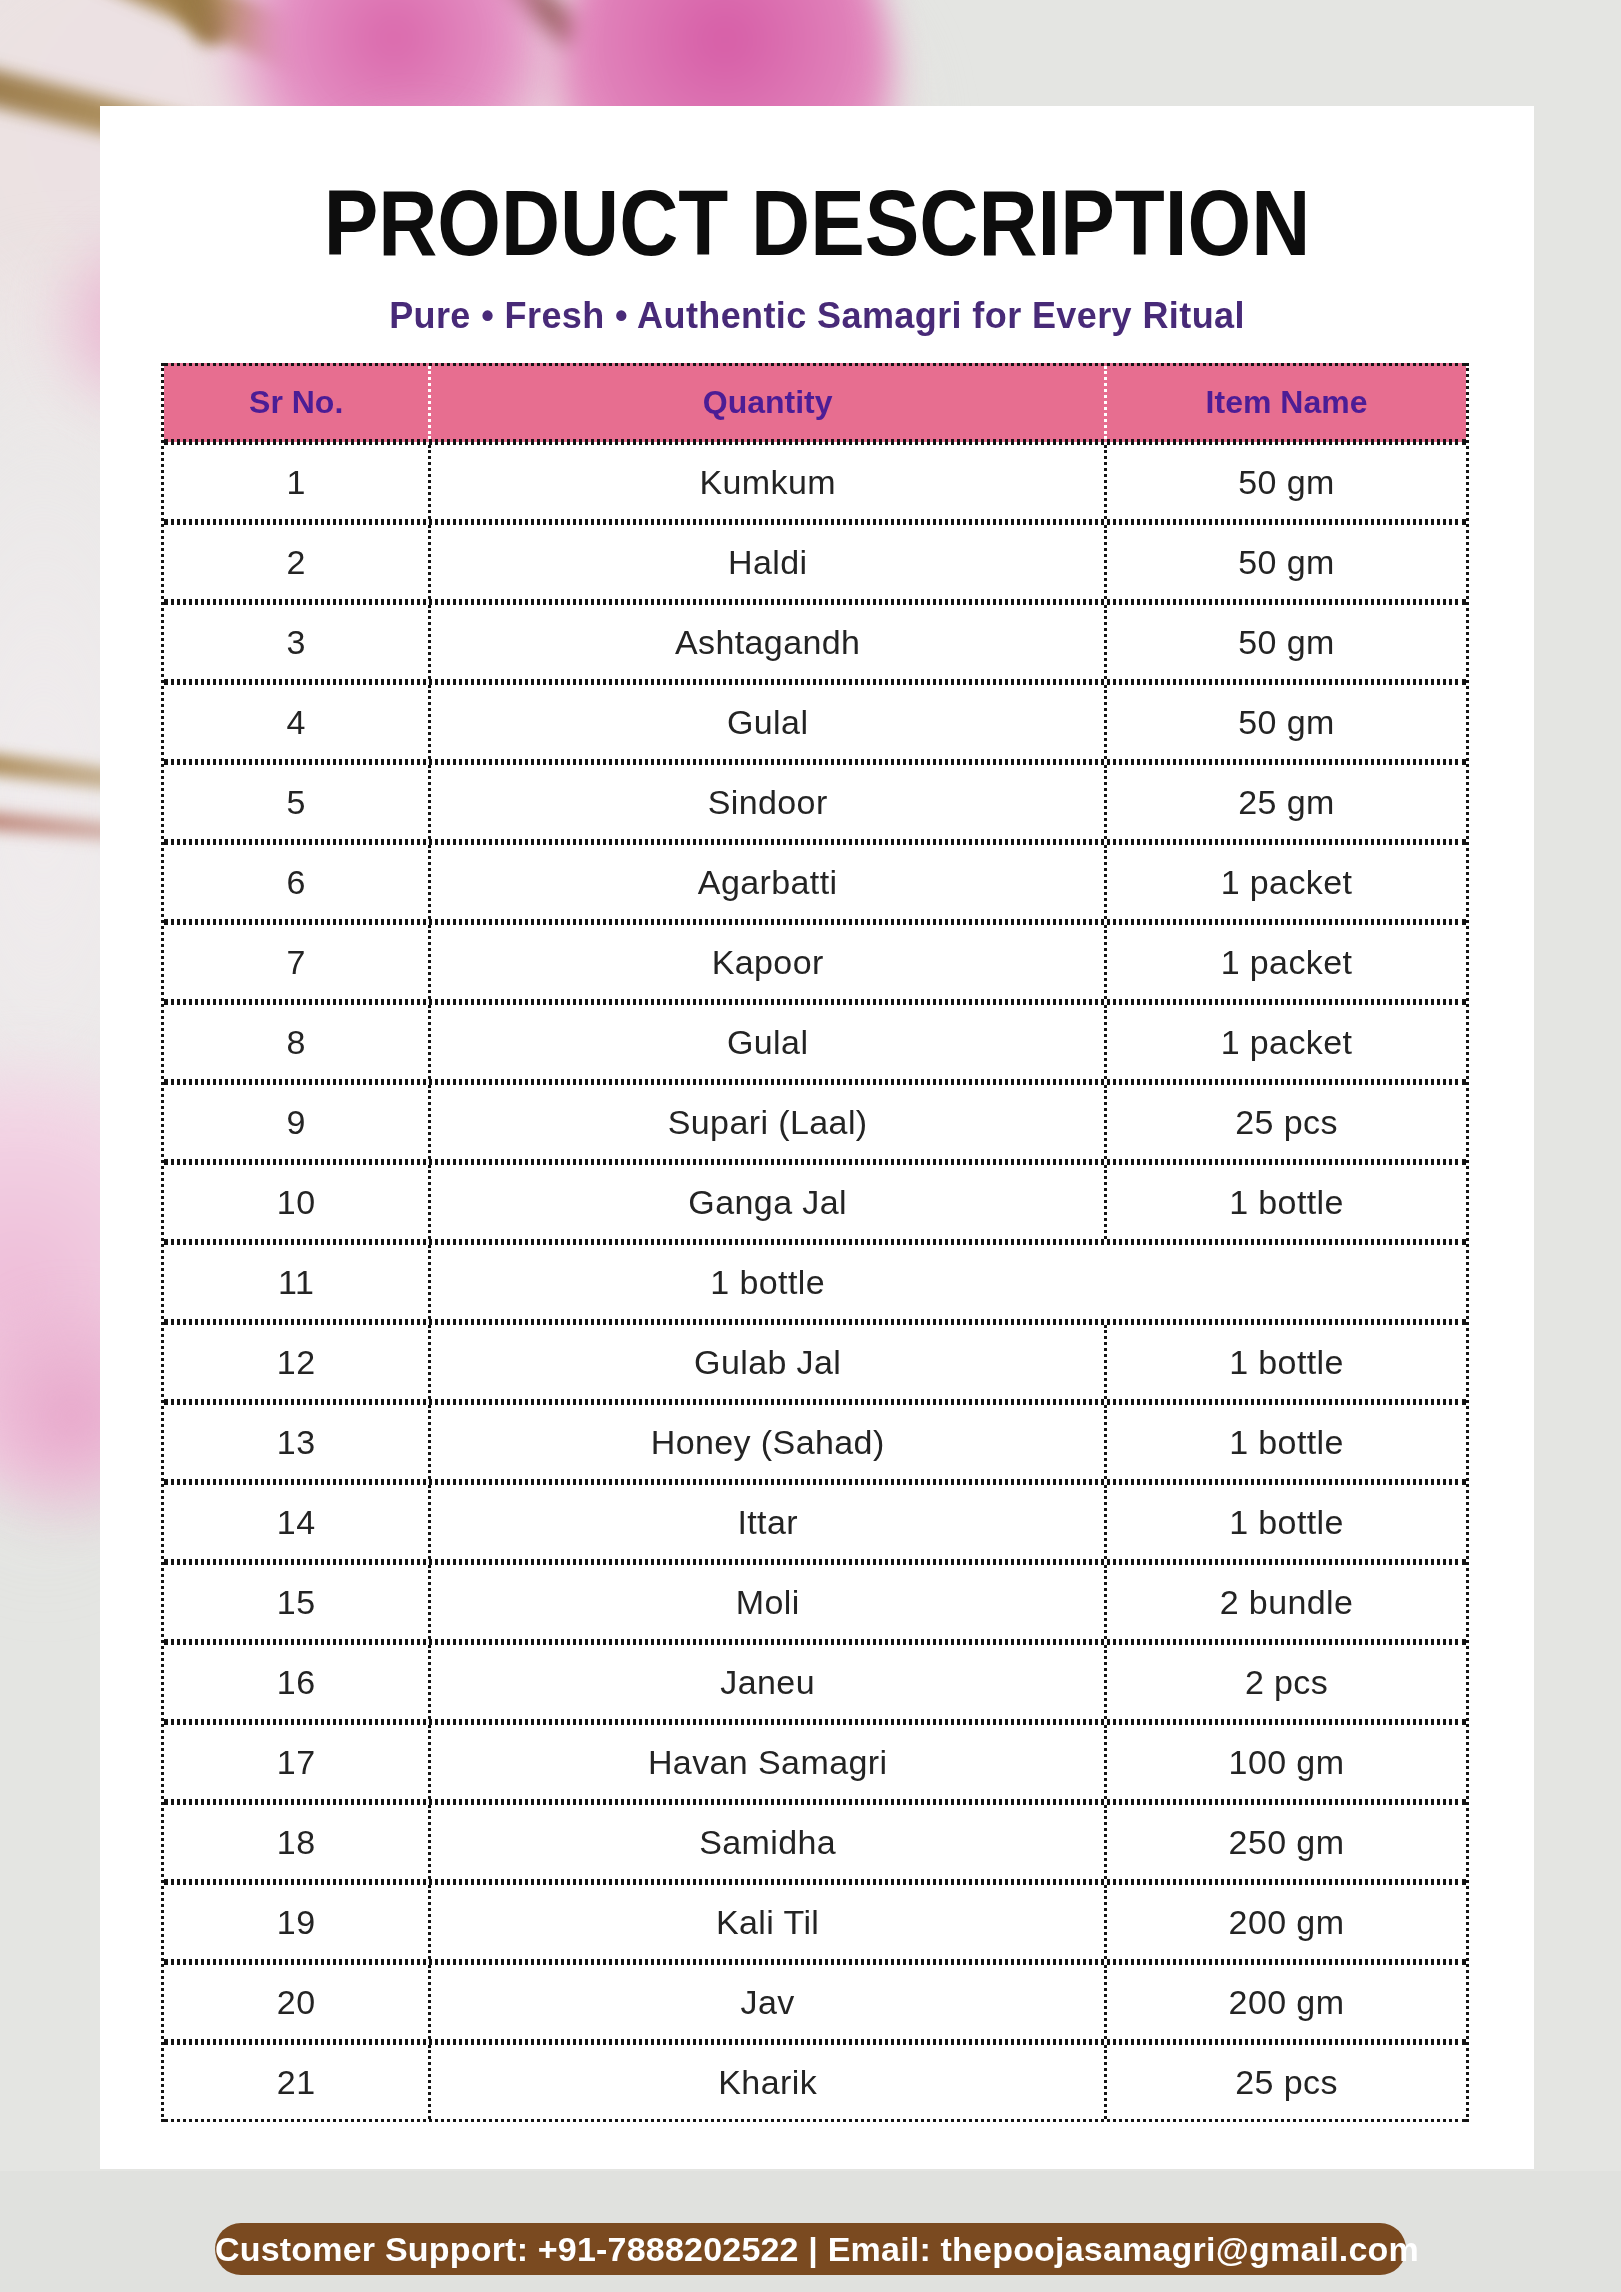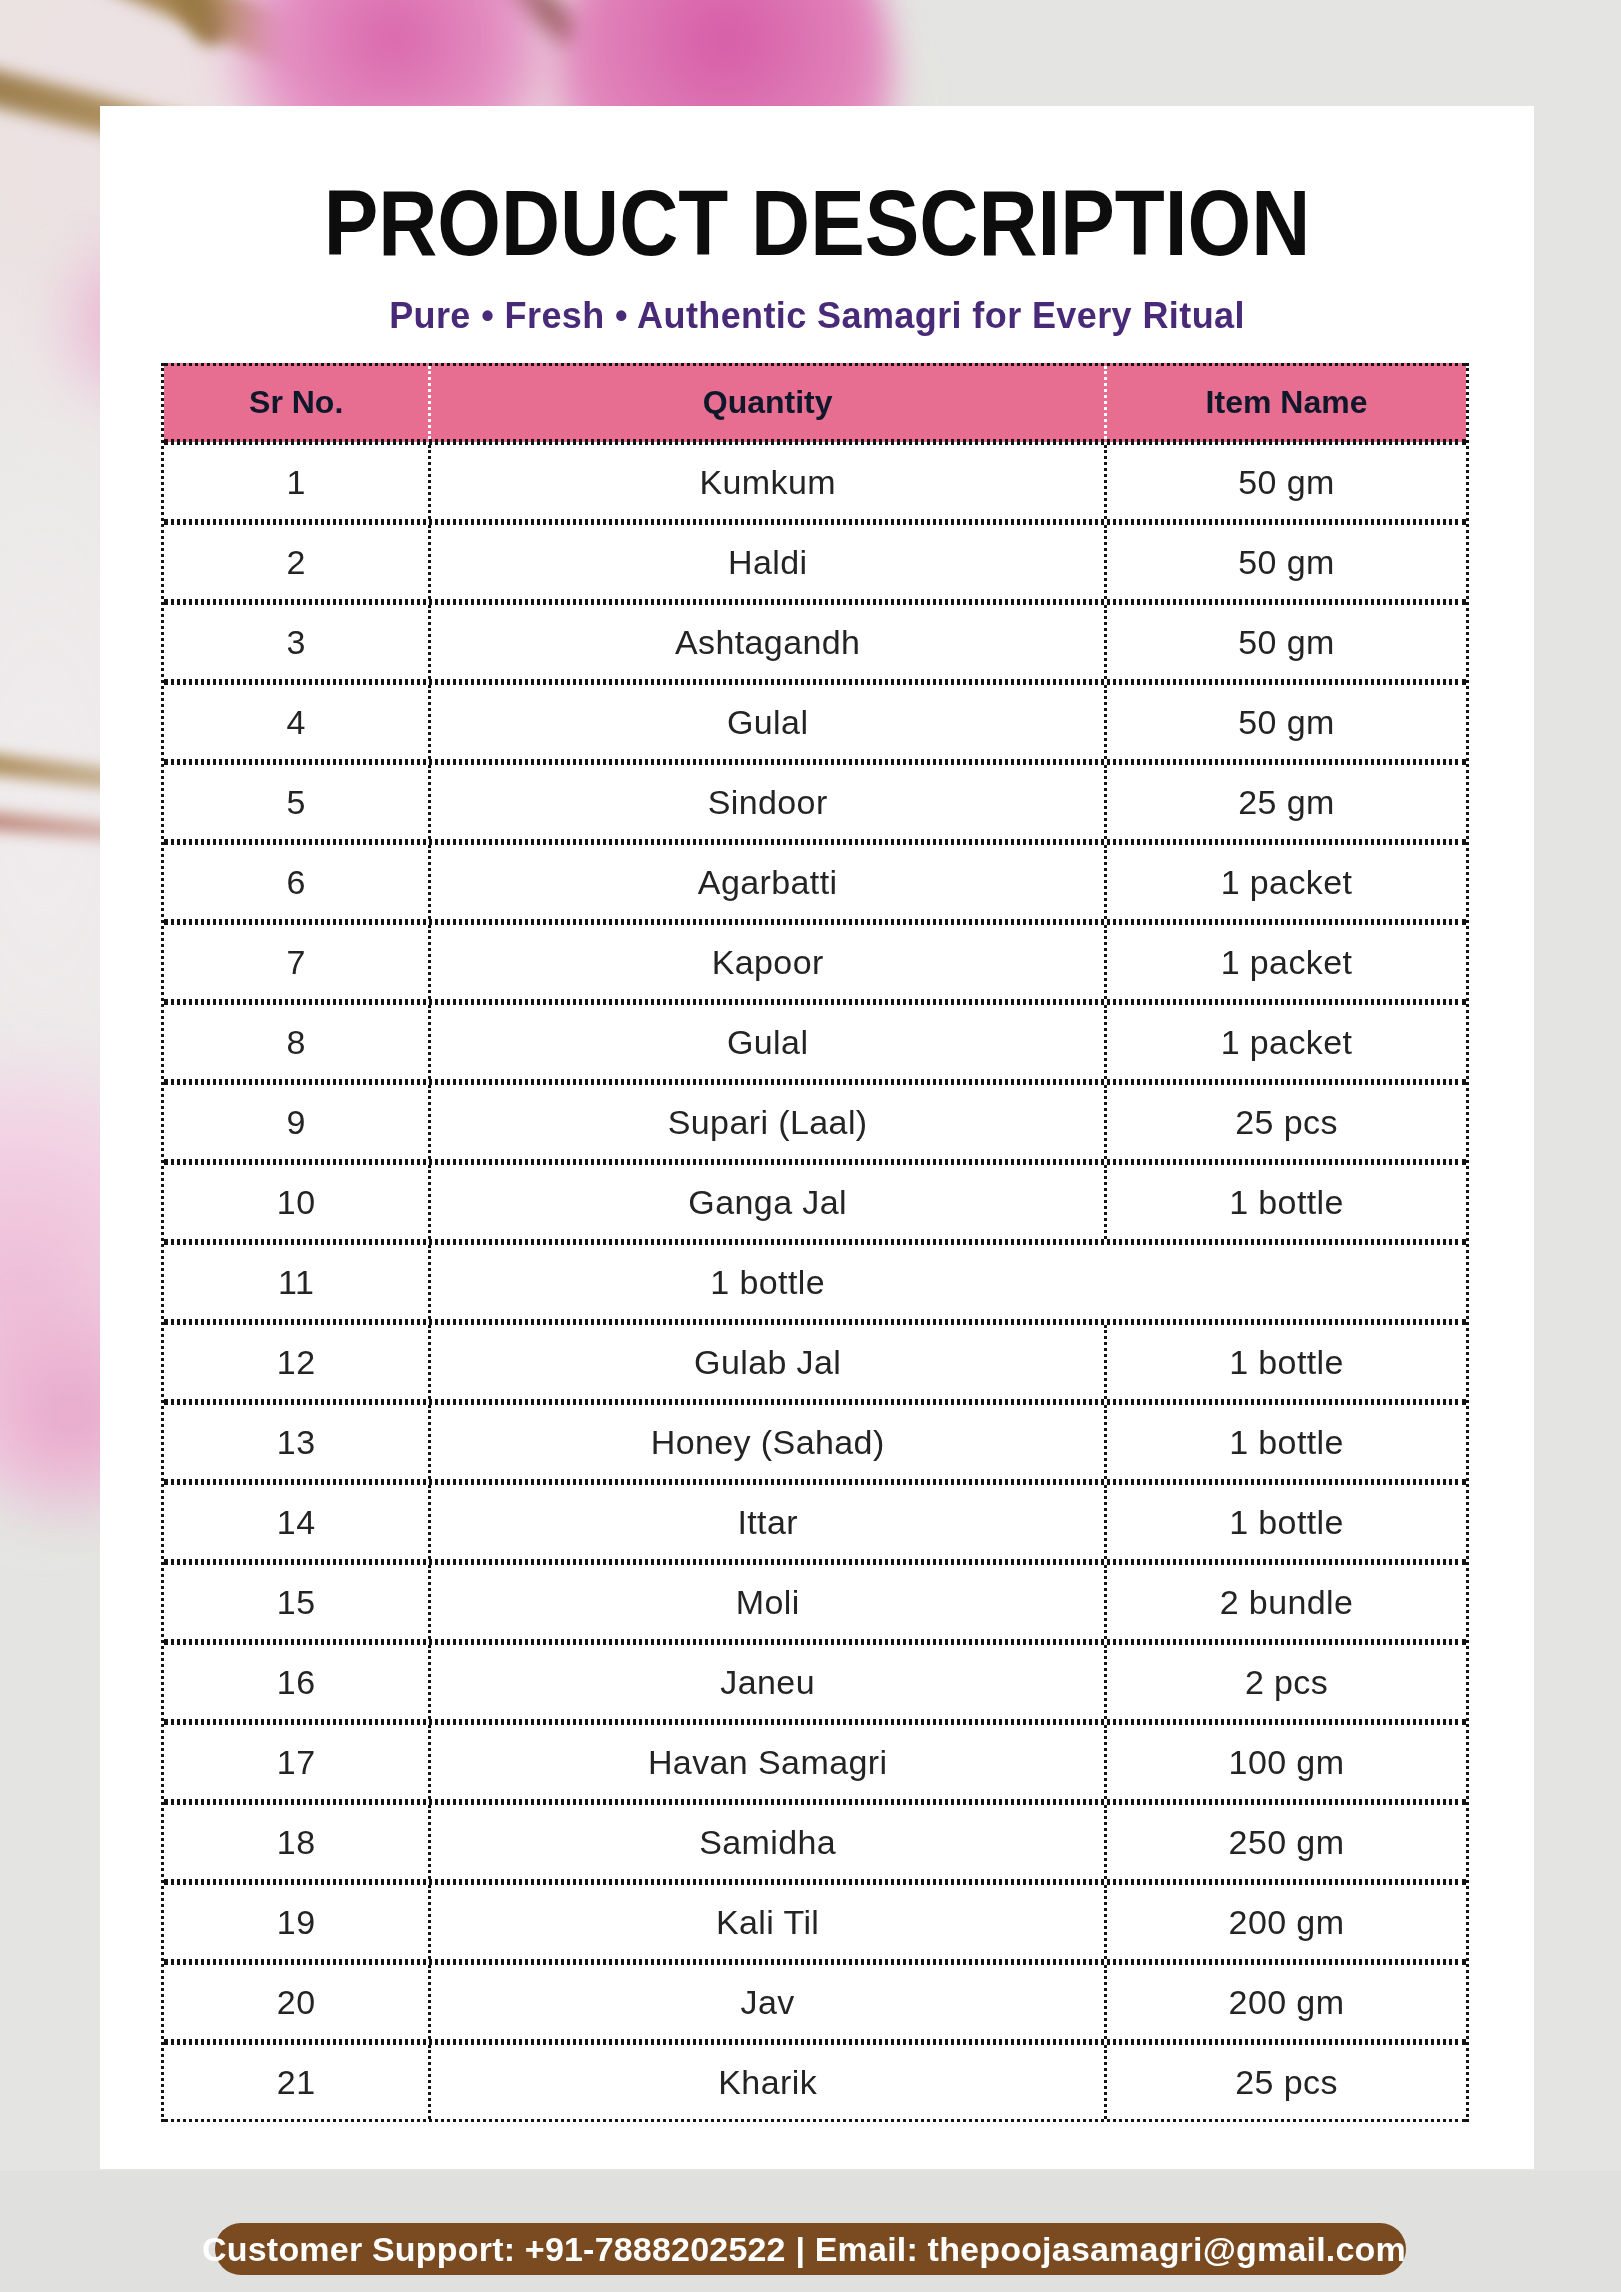--- a/index.html
+++ b/index.html
@@ -35,28 +35,28 @@
     letter-spacing:0px;transform:scaleX(0.88);transform-origin:50% 50%;white-space:nowrap;}
   .subtitle{margin-top:18px;text-align:center;font-size:36px;font-weight:700;color:#482a78;letter-spacing:0.4px;}
 
   
   .table{position:absolute;left:61px;top:257px;width:1308px;
     border-left:3.6px dotted #141414;border-right:3.6px dotted #141414;box-sizing:border-box;}
   .trow{display:grid;grid-template-columns:20.3% 51.9% 27.8%;box-sizing:border-box;}
   .thead{height:79px;background:#e76e90;border-top:3.6px dotted #141414;border-bottom:3.6px dotted #141414;}
   .row{height:80px;background:#ffffff;border-top:3.6px dotted #141414;border-bottom:3.6px dotted #141414;}
   .cellbase{display:flex;align-items:center;justify-content:center;box-sizing:border-box;}
-  .th{font-size:32px;font-weight:700;color:#0f172a;}
+  .th{font-size:32px;font-weight:700;color:#4c1d95;}
   .td{font-size:34px;font-weight:300;color:#242424;letter-spacing:0.4px;}
   .thead .c2,.thead .c3{border-left:3.6px dotted #ffffff;}
   .row .c2,.row .c3{border-left:3.6px dotted #141414;}
 
   
   .pill{position:absolute;left:215px;top:2223px;width:1191px;height:52px;border-radius:27px;
-    background:#7a4a20;display:flex;align-items:center;justify-content:flex-end;}
+    background:#7a4a20;display:flex;align-items:center;justify-content:flex-start;}
   .pill span{color:#ffffff;font-size:34px;font-weight:700;letter-spacing:0.2px;white-space:nowrap;}
 </style>
 </head>
 <body>
 
 <div class="stage">
 
   <div class="bg">
     <div class="blob wash-topleft"></div>
     <div class="blob wash-left"></div>

